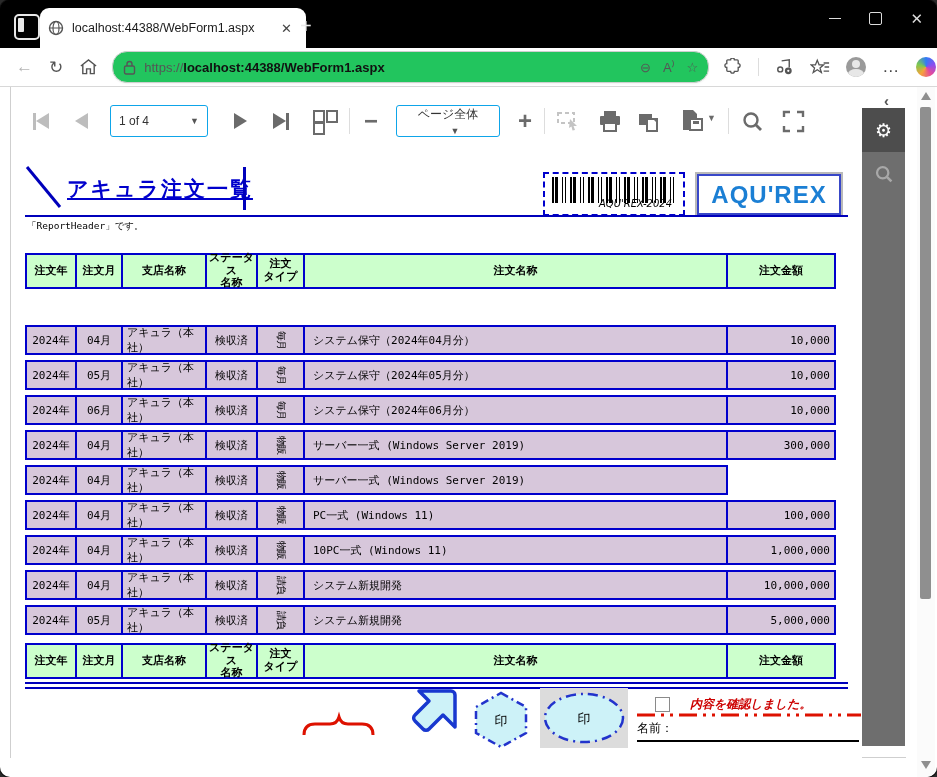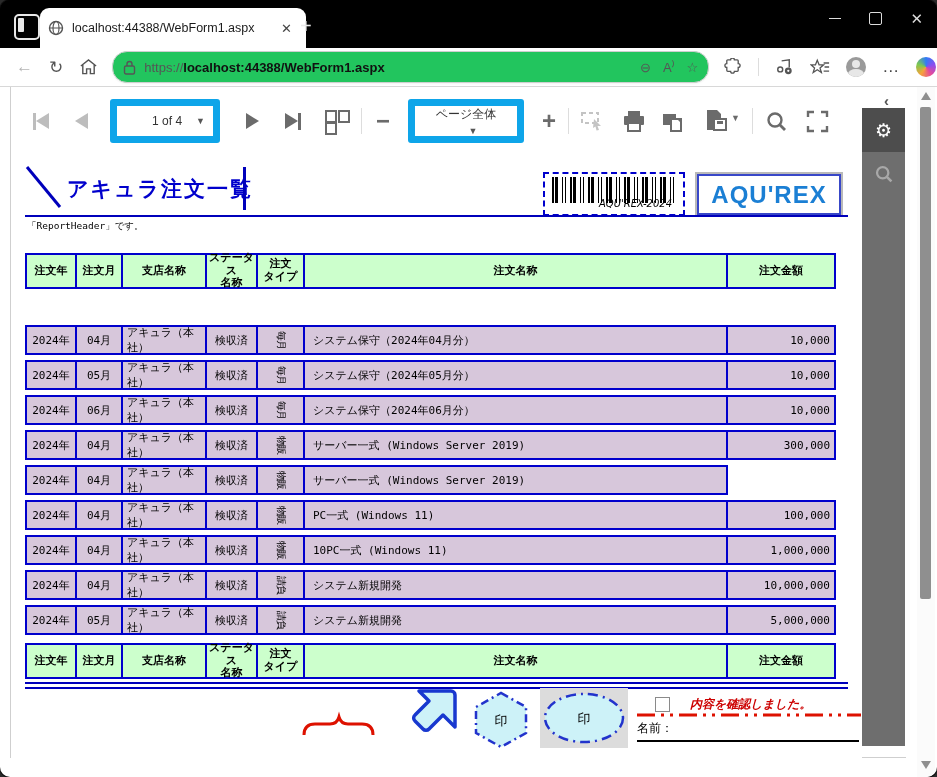--- a/index.html
+++ b/index.html
@@ -33,37 +33,37 @@
   .content{position:absolute;left:0;top:87px;width:100%;height:690px;background:#fff;}
   .viewer-edge-l{position:absolute;left:10px;top:0;width:1px;height:671px;background:#cfcfcf;}
   .viewer-edge-b{position:absolute;left:10px;top:670px;width:896px;height:1px;background:#cfcfcf;}
   
   .rv-toolbar{position:absolute;left:11px;top:8px;width:845px;height:52px;display:flex;align-items:center;}
   .rv{color:#6b6b6b;display:flex;align-items:center;}
   .rv.dis{color:#bdbdbd;}
   .tri-r{width:0;height:0;border-left:13px solid currentColor;border-top:8px solid transparent;border-bottom:8px solid transparent;}
   .bar-v{width:3px;height:17px;background:currentColor;}
   .rv-sep{width:1px;height:26px;background:#ddd;margin:0 12px;}
-  .rv-select{height:30px;border:7px solid #0ea5e9;border-radius:3px;background:#fff;display:flex;align-items:center;padding:0 8px;font-size:12px;color:#333;text-align:right;}
+  .rv-select{height:30px;border:1px solid #0ea5e9;border-radius:3px;background:#fff;display:flex;align-items:center;padding:0 8px;font-size:12px;color:#333;}
   .rv-select .caret{margin-left:14px;color:#555;font-size:9px;}
   .glyph{font-size:24px;font-weight:bold;color:#6b6b6b;line-height:20px;}
   .sq{display:inline-block;width:8px;height:9px;border:2px solid #6b6b6b;}
   
   .collapse{position:absolute;left:884px;top:5px;color:#555;font-size:15px;font-weight:bold;}
   .sidepanel{position:absolute;left:862px;top:21px;width:43px;height:638px;background:#6e6e6e;}
   .sidepanel .tool{height:44px;display:flex;align-items:center;justify-content:center;}
   .sidepanel .active{background:#4d4d4d;color:#fff;font-size:19px;}
   .scrollbar{position:absolute;left:917px;top:0;width:18px;height:690px;background:#fbfbfb;border-radius:0 0 8px 0;}
   .sb-up{position:absolute;left:4px;top:5px;width:0;height:0;border-bottom:8px solid #8f8f8f;border-left:5px solid transparent;border-right:5px solid transparent;}
   .sb-thumb{position:absolute;left:3px;top:20px;width:11px;height:492px;background:#8f8f8f;border-radius:2px;}
   .sb-down{position:absolute;left:4px;bottom:8px;width:0;height:0;border-top:8px solid #8f8f8f;border-left:5px solid transparent;border-right:5px solid transparent;}
   
   .report{position:absolute;left:11px;top:60px;width:851px;height:611px;background:#fff;font-family:"DejaVu Sans Mono","Liberation Mono",monospace;}
   .diag{position:absolute;left:14px;top:18px;}
-  .rpt-title{position:absolute;left:56px;top:28px;font-size:21px;font-weight:bold;color:#0000CC;letter-spacing:2px;}
+  .rpt-title{position:absolute;left:56px;top:28px;font-size:21px;font-weight:bold;color:#0000CC;text-decoration:underline;letter-spacing:2px;}
   .vline{position:absolute;left:232px;top:20px;width:3px;height:43px;background:#0000BB;}
   .barcode-box{position:absolute;left:532px;top:25px;width:138px;height:40px;border:2px dashed #0000CC;background:#fff;}
   .bars{position:absolute;left:7px;top:3px;right:7px;height:26px;background:repeating-linear-gradient(90deg,#000 0 2px,#fff 2px 3px,#000 3px 6px,#fff 6px 10px,#000 10px 11px,#fff 11px 13px,#000 13px 14px,#fff 14px 18px);}
   .barcode-label{position:absolute;left:0;right:0;top:24px;text-align:center;font-size:10px;font-style:italic;font-family:"DejaVu Sans",sans-serif;color:#000;padding-left:43px;}
   .logo-box{position:absolute;left:686px;top:27px;width:140px;height:37px;border:2px solid #3847c8;box-shadow:0 0 0 2px #b9b9b9;background:#fff;display:flex;align-items:center;justify-content:center;}
   .logo-text{font-family:"Liberation Sans",sans-serif;font-size:24px;font-weight:bold;color:#1b7fd4;letter-spacing:1px;}
   .hr-blue{position:absolute;left:14px;top:68px;width:823px;height:2px;background:#0000BB;}
   .rpt-note{position:absolute;left:16px;top:73px;font-size:9.5px;color:#000;}
   
   .tbl{position:absolute;left:14px;width:823px;}

